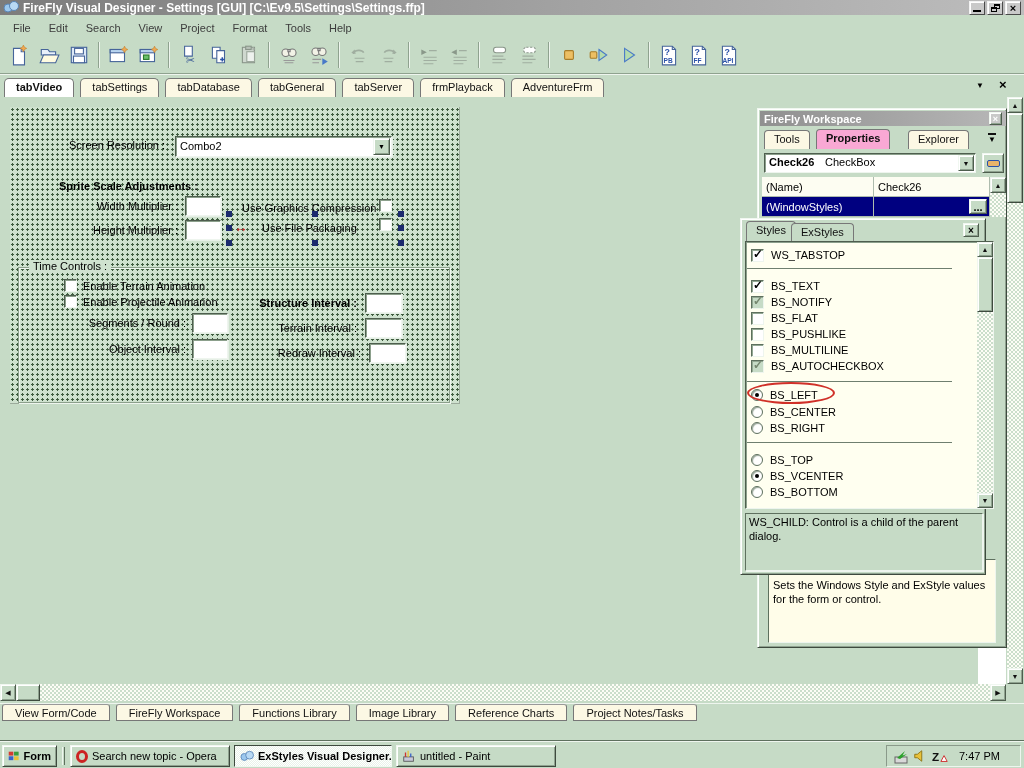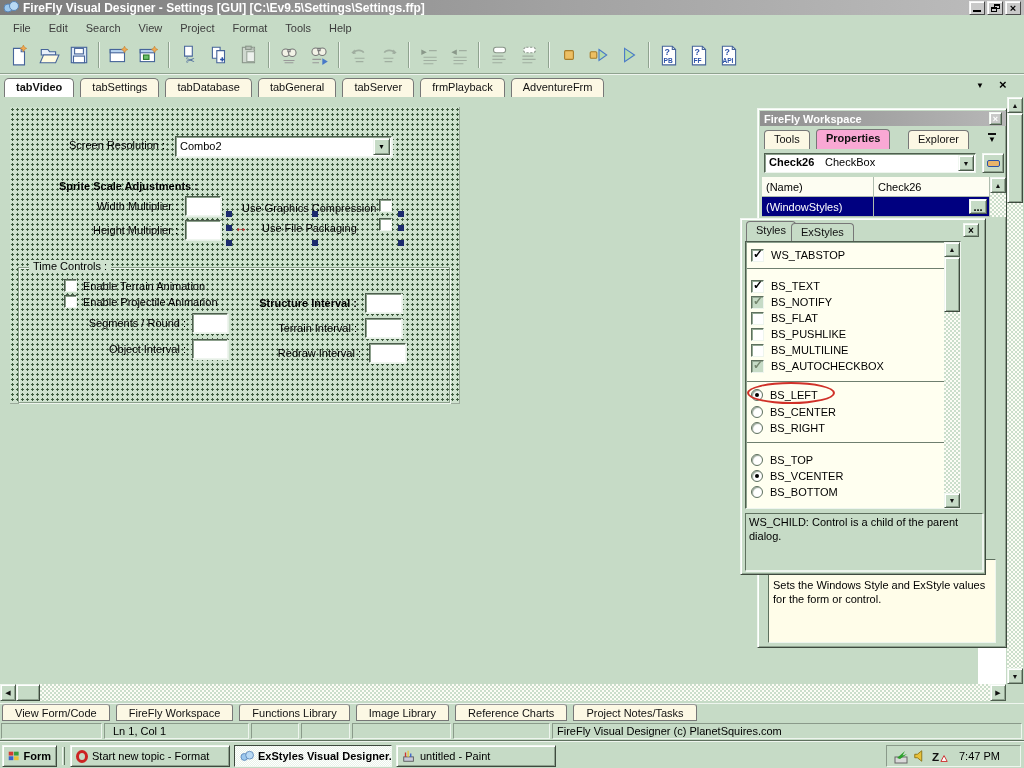--- a/index.html
+++ b/index.html
@@ -405,21 +405,21 @@
       <div style="font-weight:bold;height:15px;">(WindowStyles)</div>
       <div style="line-height:14px;">Sets the Windows Style and ExStyle values for the form or control.</div>
     </div>
   </div>
 
   <div class="abs raised" style="left:740px;top:218px;width:246px;height:357px;z-index:5;">
     <span class="wtab active" style="left:5px;top:2px;height:20px;background:#c6dbc6;font-weight:normal;">Styles</span>
     <span class="wtab" style="left:50px;top:4px;background:#c6dbc6;">ExStyles</span>
     <span class="btn3d" style="position:absolute;right:6px;top:4px;width:16px;height:14px;font-size:10px;font-weight:bold;">×</span>
 
-    <div class="abs plist" style="left:4px;top:22px;width:216px;height:268px;">
+    <div class="abs plist" style="left:4px;top:22px;width:249px;height:268px;">
       <div class="prow" style="top:5px;">
           <span class="pcb checked"></span>
           <span>WS_TABSTOP</span>
         </div>
       <div class="psep" style="top:26px;"></div>
       <div class="prow" style="top:36px;">
           <span class="pcb checked"></span>
           <span>BS_TEXT</span>
         </div>
       <div class="prow" style="top:52px;">
@@ -485,48 +485,35 @@
 
   <div class="abs" style="left:0;top:703px;width:1024px;height:18px;padding-left:2px;border-top:1px solid #eef5ee;">
     <span class="docktab">View Form/Code</span>
     <span class="docktab">FireFly Workspace</span>
     <span class="docktab">Functions Library</span>
     <span class="docktab">Image Library</span>
     <span class="docktab">Reference Charts</span>
     <span class="docktab">Project Notes/Tasks</span>
   </div>
 
-  <div class="abs" style="left:0;top:721px;width:1024px;height:19px;">
-    <span class="scell" style="left:1px;width:101px;"></span>
-    <span class="scell" style="left:104px;width:145px;padding-left:8px;">
-        <span>Ln 1,  Col 1</span>
-      </span>
-    <span class="scell" style="left:251px;width:48px;"></span>
-    <span class="scell" style="left:301px;width:49px;"></span>
-    <span class="scell" style="left:352px;width:99px;"></span>
-    <span class="scell" style="left:453px;width:97px;"></span>
-    <span class="scell" style="left:552px;width:470px;padding-left:4px;">
-        <span>FireFly Visual Designer (c) PlanetSquires.com</span>
-      </span>
-  </div>
 
   <div class="abs" style="left:0;top:741px;width:1024px;height:27px;background:#c6dbc6;border-top:1px solid #eef5ee;box-shadow:0 -1px 0 #5e705e;">
     <span class="taskbtn" style="left:2px;width:55px;font-weight:bold;">
       <svg width="15" height="14" viewBox="0 0 16 16">
           <rect x="1" y="2" width="6.4" height="5.4" fill="#d43c32"></rect>
           <rect x="8.4" y="2" width="6.4" height="5.4" fill="#3a9e3a"></rect>
           <rect x="1" y="8.4" width="6.4" height="5.4" fill="#3a62c8"></rect>
           <rect x="8.4" y="8.4" width="6.4" height="5.4" fill="#e8c23a"></rect>
         </svg>
       <span>Form</span>
     </span>
     <span style="position:absolute;left:62px;top:5px;width:3px;height:18px;border-left:1px solid #eef5ee;border-right:1px solid #5e705e;"></span>
     <span class="taskbtn" style="left:70px;width:160px;">
       <span style="width:12px;height:13px;border:3px solid #cc2222;border-radius:50%;flex:0 0 auto;"></span>
-      <span>Start new topic - Format</span>
+      <span>Search new topic - Opera</span>
     </span>
     <span class="taskbtn pressed" style="left:234px;width:158px;">
       <svg width="14" height="13" viewBox="0 0 16 15" style="flex:0 0 auto;">
           <circle cx="5" cy="8" r="4" fill="#9cc8ee" stroke="#5a86b8"></circle>
           <circle cx="11" cy="6" r="4.5" fill="#b8d9f4" stroke="#5a86b8"></circle>
         </svg>
       <span>ExStyles Visual Designer...</span>
     </span>
     <span class="taskbtn" style="left:396px;width:160px;">
       <svg width="14" height="14" viewBox="0 0 16 16" style="flex:0 0 auto;">

